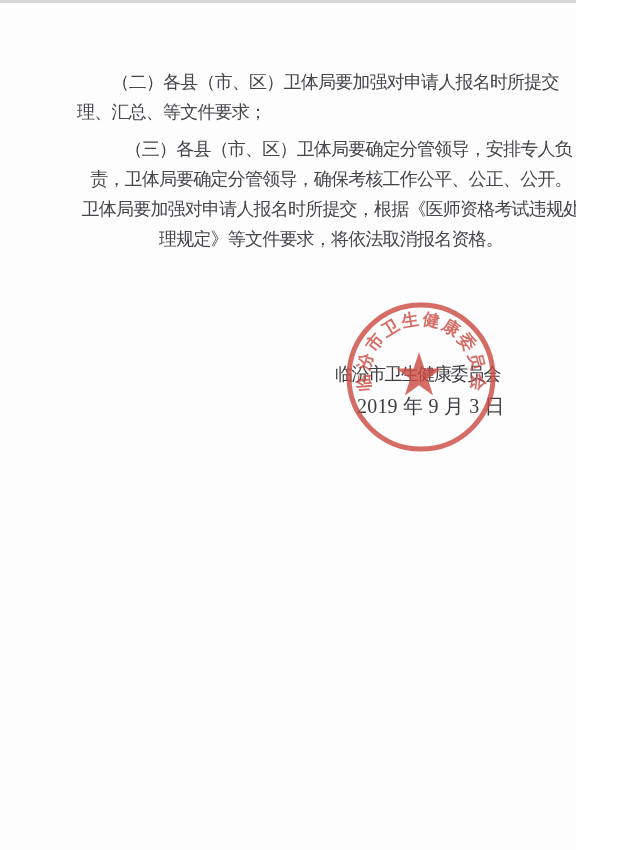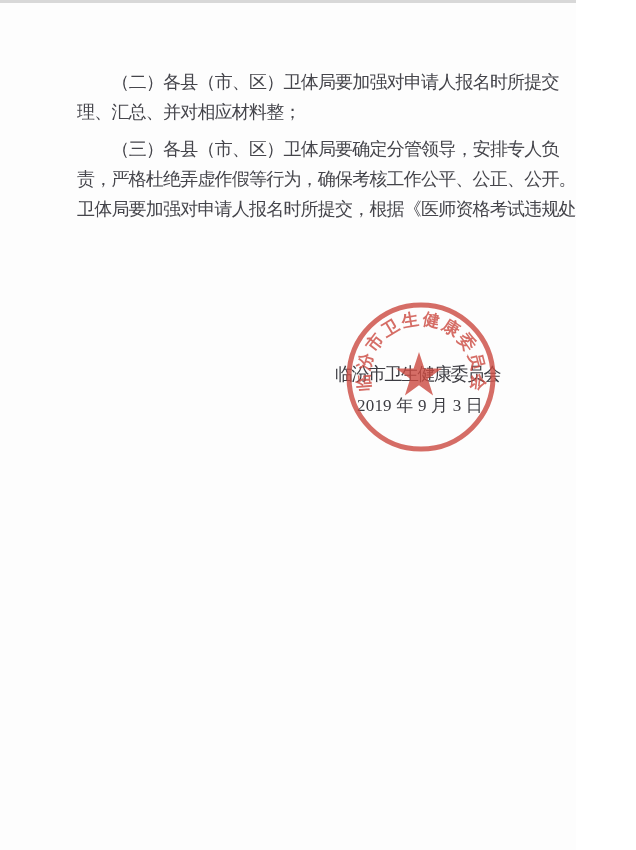--- a/index.html
+++ b/index.html
@@ -28,36 +28,36 @@
     position: absolute;
     left: 77px; top: 68px;
     width: 508px;
     font-size: 18px;
     line-height: 29.7px;
     letter-spacing: -0.8px;
     color: #45454b;
     text-align: left;
   }
   .para { margin: 0; }
-  .para.second { margin-top: 8px; }
+  .para.second { margin-top: 8px; text-align: center; }
   .line { white-space: nowrap; }
   .line.indent { text-indent: 34.5px; }
   .signature-org {
     position: absolute;
     left: 335px; top: 364px;
     font-size: 18px;
     line-height: 20px;
     letter-spacing: -1.5px;
     color: #3c3c42;
     white-space: nowrap;
   }
   .signature-date {
     position: absolute;
     left: 357px; top: 396px;
-    font-size: 17px;
+    font-size: 20px;
     line-height: 20px;
     letter-spacing: 0.2px;
     color: #3c3c42;
     white-space: nowrap;
   }
   .seal {
     position: absolute;
     left: 341px; top: 297px;
     width: 160px; height: 160px;
     opacity: 0.8;
@@ -71,26 +71,27 @@
 <body>
 
 <div class="page">
 
   <div class="scan-top-edge"></div>
   <div class="scan-right-edge"></div>
 
   <div class="text-block">
     <div class="para first">
       <div class="line indent">（二）各县（市、区）卫体局要加强对申请人报名时所提交</div>
-      <div class="line">理、汇总、并对相应材料整；</div>
+      <div class="line">理、汇总、等文件要求；</div>
     </div>
     <div class="para second">
       <div class="line indent">（三）各县（市、区）卫体局要确定分管领导，安排专人负</div>
-      <div class="line">责，严格杜绝弄虚作假等行为，确保考核工作公平、公正、公开。</div>
+      <div class="line">责，卫体局要确定分管领导，确保考核工作公平、公正、公开。</div>
       <div class="line">卫体局要加强对申请人报名时所提交，根据《医师资格考试违规处</div>
+      <div class="line">理规定》等文件要求，将依法取消报名资格。</div>
     </div>
   </div>
 
   <div class="signature-org">临汾市卫生健康委员会</div>
 
   <div class="signature-date">2019 年 9 月 3 日</div>
 
   <svg class="seal" viewBox="-80 -80 160 160">
     <circle r="72" fill="none" stroke-width="5" stroke="#cc4a41"></circle>
     <path id="sealArc" d="M -50.2 13.5 A 52 52 0 1 1 50.2 13.5" fill="none"></path>

